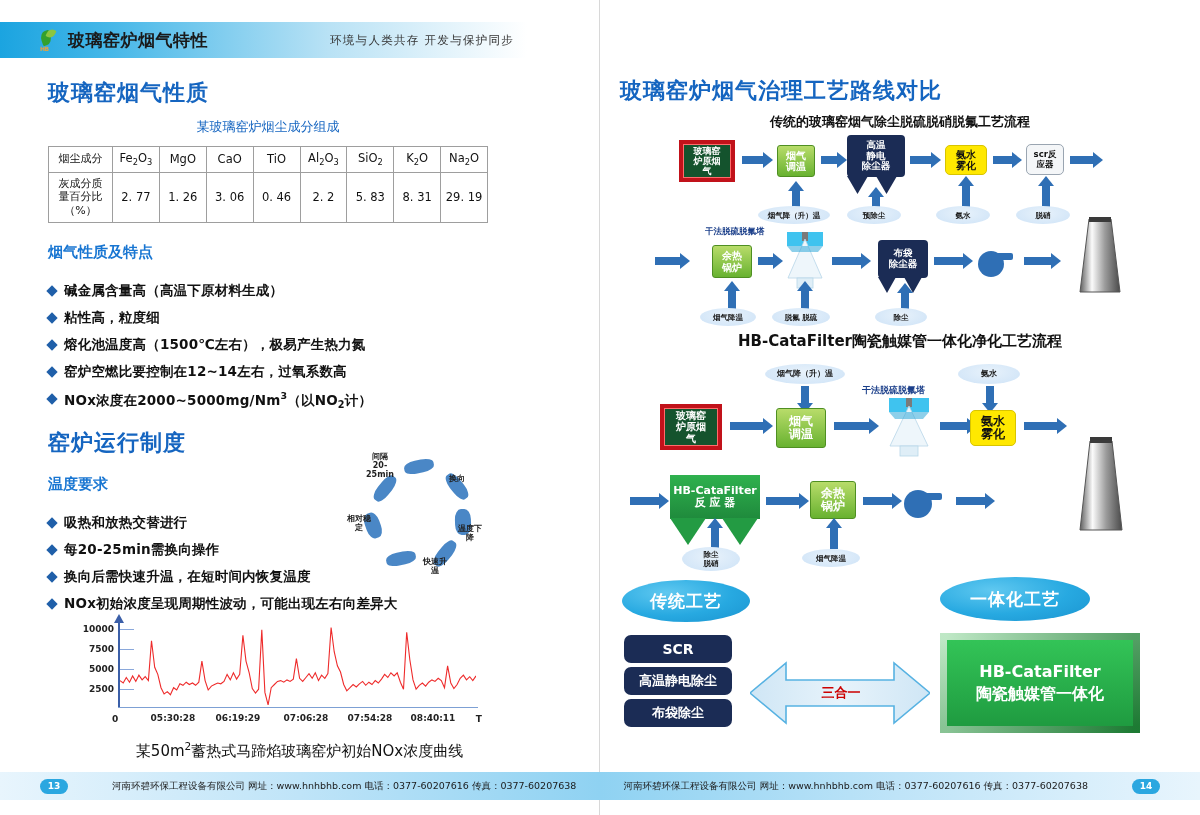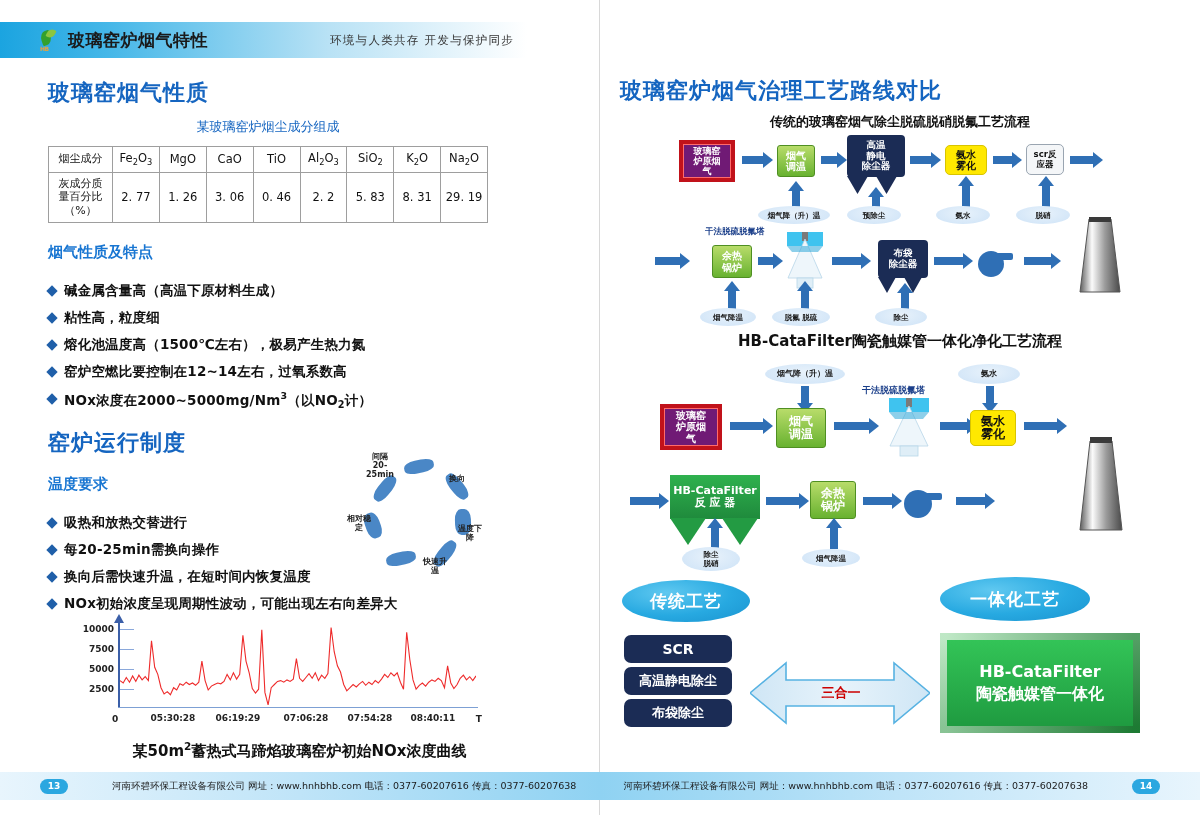--- a/index.html
+++ b/index.html
@@ -79,27 +79,27 @@
   .chart-wrap { position: absolute; left: 78px; top: 622px; width: 400px; height: 100px; }
   .chart-axis-y { position: absolute; left: 40px; top: 0; bottom: 14px; width: 2px; background: #3b5fa8; }
   .chart-axis-y:after { content:''; position:absolute; left:-4px; top:-8px; border-left:5px solid transparent;
     border-right:5px solid transparent; border-bottom:9px solid #3b5fa8; }
   .chart-axis-x { position: absolute; left: 40px; right: 0; bottom: 14px; height: 1.5px; background: #7da0d4; }
   .ytick { position: absolute; right: 0; font-size: 9px; color: #222; font-weight: bold; transform: translateY(-50%); }
   .ylabels { position: absolute; left: 0; top: 0; width: 36px; height: 86px; }
   .gridrow { position: absolute; left: 42px; width: 14px; height: 1px; background: #8aa8db; }
   .xtick { position: absolute; bottom: -1px; font-size: 9px; color: #222; font-weight: bold; transform: translateX(-50%); }
   .chart-caption { position: absolute; left: 0; right: 0; top: 740px; text-align: center;
-    font-size: 15px; font-weight: bold; color: #111; }
+    font-size: 15px; font-weight: normal; color: #111; }
 
   
   .flow-title { text-align: center; font-size: 13px; font-weight: bold; color: #111; }
   .node { position: absolute; display: flex; align-items: center; justify-content: center;
     text-align: center; line-height: 1.12; font-weight: bold; }
-  .n-red { background: #701a75; border: 4px solid #c1121a; color: #fff; font-size: 9px;
+  .n-red { background: #14532d; border: 4px solid #c1121a; color: #fff; font-size: 9px;
     box-shadow: inset 0 0 0 1px #ff6b6b; }
   .n-green { background: linear-gradient(#b8dc6a, #68b230); border: 1px solid #4f8f22;
     border-radius: 3px; color: #fff; font-size: 10px; }
   .n-navy { background: #1b2c55; border-radius: 4px; color: #fff; font-size: 9.5px; }
   .n-yellow { background: #ffe800; border-radius: 5px; color: #111; font-size: 10px; border:1px solid #d8c400;}
   .n-white { background: #f4f6f8; border: 1px solid #9aa5b1; border-radius: 5px; color: #111; font-size: 8.5px; }
   .n-bigreen { background: linear-gradient(#2fb14e,#1f8a3c); color:#fff; font-size: 10px; }
 
   .arrow { position: absolute; height: 8px; background: #2f6fb5; }
   .arrow:after { content:''; position: absolute; right: -9px; top: -4px;

